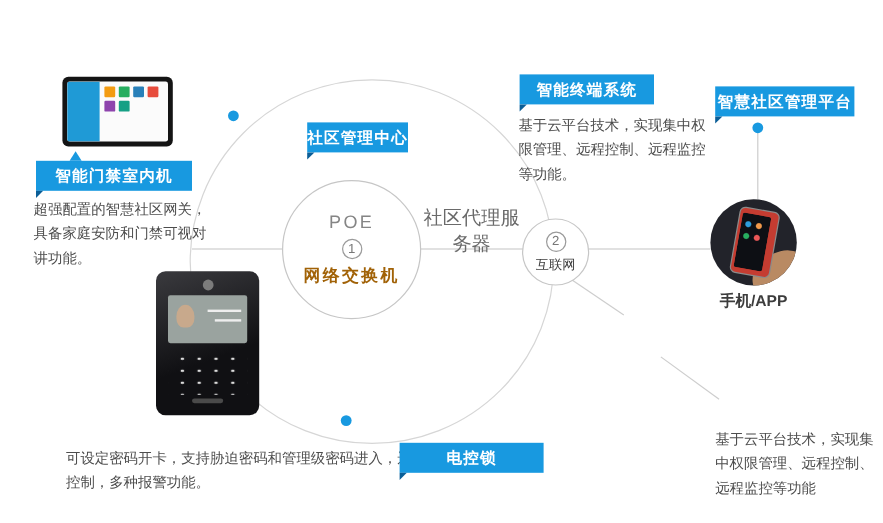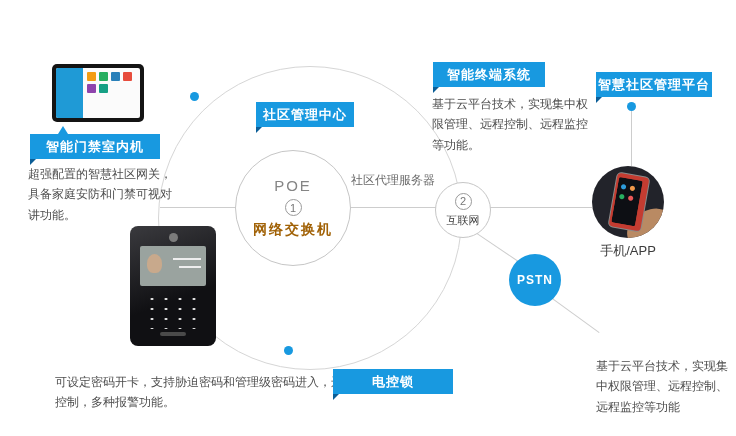--- a/index.html
+++ b/index.html
@@ -17,37 +17,37 @@
   .node { position:absolute; background:#fff; border:1px solid #c6c6c6; border-radius:50%;
           display:flex; flex-direction:column; align-items:center; justify-content:center; z-index:2; }
   .poe-node  { left:235px; top:150px; width:116px; height:116px; gap:5px; }
   .inet-node { left:435px; top:182px; width:56px;  height:56px;  gap:3px; }
   .poe-title { font-size:15px; color:#858585; letter-spacing:2px; }
   .num-badge { width:17px; height:17px; border:1px solid #9a9a9a; border-radius:50%;
                color:#777; font-size:11px; display:flex; align-items:center; justify-content:center; }
   .poe-label { font-size:14px; font-weight:bold; color:#a16207; letter-spacing:2px; }
   .inet-label{ font-size:11px; color:#3c3c3c; }
   .proxy-label { position:absolute; left:348px; top:172px; width:90px; text-align:center;
-                 font-size:12px; color:#6a6a6a; z-index:2; }
+                 font-size:16px; color:#6a6a6a; z-index:2; }
   .pstn { position:absolute; left:509px; top:254px; width:52px; height:52px; border-radius:50%;
           background:#1899e0; color:#fff; font-size:12px; font-weight:bold; letter-spacing:1px;
           display:flex; align-items:center; justify-content:center; z-index:3; }
 
   
   .ribbon { position:absolute; height:25px; background:#1899e0; color:#fff; font-size:13px;
             font-weight:bold; letter-spacing:1px; display:flex; align-items:center;
             justify-content:center; z-index:5; }
   .ribbon::after { content:""; position:absolute; left:0; bottom:-6px; width:0; height:0;
                    border-top:6px solid #0b5e97; border-right:6px solid transparent; }
   .tail-up { position:absolute; width:0; height:0; border-left:5px solid transparent;
              border-right:5px solid transparent; border-bottom:8px solid #1899e0; z-index:6; }
 
   
   .desc { position:absolute; font-size:12px; color:#4d4d4d; line-height:1.7; z-index:2; }
-  .caption { position:absolute; font-size:13px; color:#3c3c3c; text-align:center; z-index:2; }
+  .caption { position:absolute; font-size:13px; color:#3c3c3c; text-align:center; z-index:2;font-weight:bold; }
 
   
   .tablet { position:absolute; left:52px; top:64px; width:92px; height:58px; background:#141414;
             border-radius:5px; padding:4px; z-index:4; }
   .tablet-screen { position:relative; width:100%; height:100%; background:#fbfbfb;
                    border-radius:2px; overflow:hidden; display:flex; }
   .t-time { width:32%; background:#1f9ad6; }
   .t-grid { flex:1; display:flex; flex-wrap:wrap; gap:3px; padding:4px; align-content:flex-start; }
   .tile { width:9px; height:9px; border-radius:1px; }
   .tile.c1{background:#f39c12} .tile.c2{background:#27ae60} .tile.c3{background:#2980b9}
@@ -103,27 +103,26 @@
     <div class="poe-label">网络交换机</div>
   </div>
 
   <div class="node inet-node">
     <div class="num-badge">2</div>
     <div class="inet-label">互联网</div>
   </div>
 
   <div class="proxy-label">社区代理服务器</div>
 
-  <div class="pstn">PSTN</div>
 
   <div class="tail-up" style="left:58px;top:126px"></div>
   <div class="ribbon" style="left:30px;top:134px;width:130px">
     <span>智能门禁室内机</span>
   </div>
-  <div class="ribbon" style="left:256px;top:102px;width:98px">
+  <div class="ribbon" style="left:256px;top:102px;width:84px">
     <span>社区管理中心</span>
   </div>
   <div class="ribbon" style="left:433px;top:62px;width:112px">
     <span>智能终端系统</span>
   </div>
   <div class="ribbon" style="left:596px;top:72px;width:116px">
     <span>智慧社区管理平台</span>
   </div>
   <div class="ribbon" style="left:333px;top:369px;width:120px">
     <span>电控锁</span>

